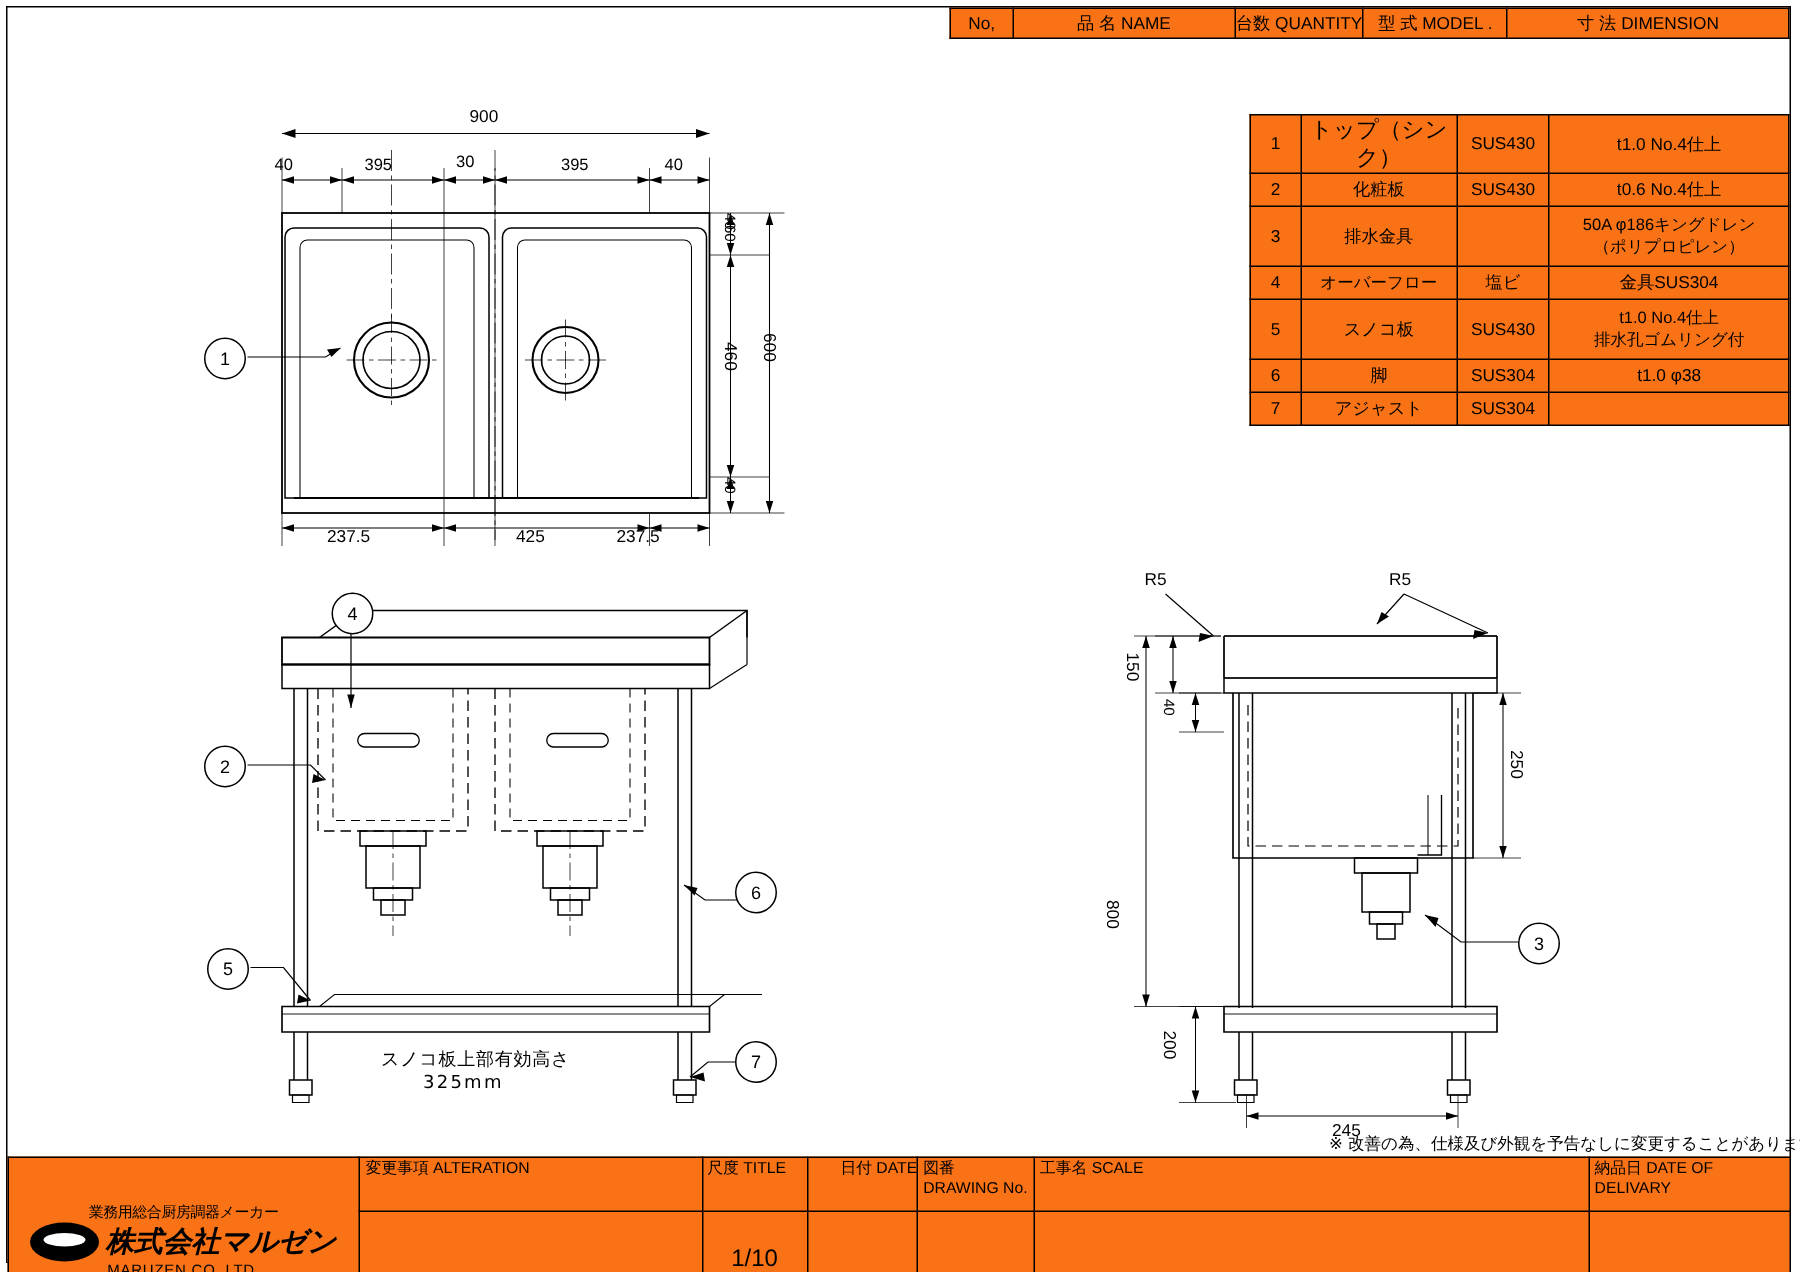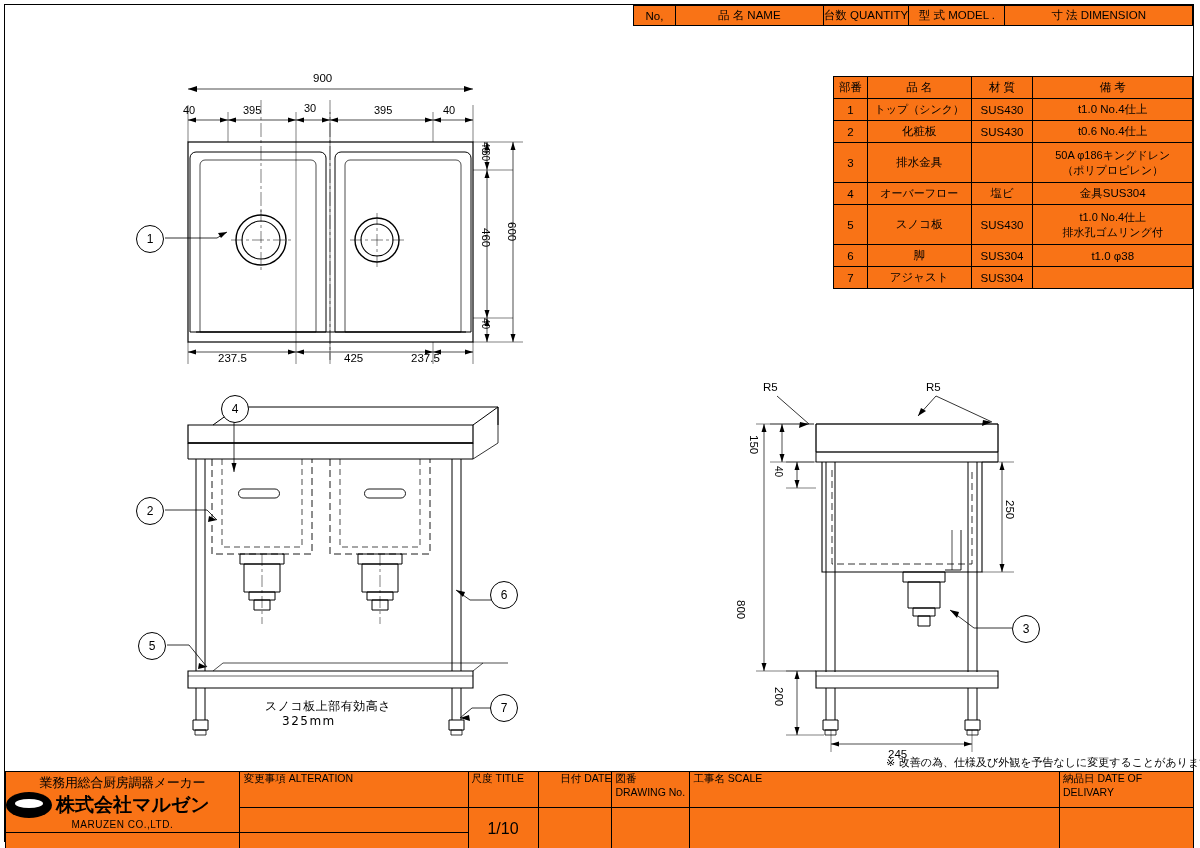--- a/index.html
+++ b/index.html
@@ -28,21 +28,21 @@
   .t{position:absolute;font-size:11.5px;white-space:nowrap;font-family:"Liberation Sans",sans-serif;}
   .t.jpf{font-family:"DejaVu Sans",sans-serif;}
   .vt{position:absolute;font-size:11.5px;white-space:nowrap;writing-mode:vertical-rl;text-orientation:mixed;}
 
   .circ{position:absolute;width:26px;height:26px;border:1.2px solid #000;border-radius:50%;
         display:flex;align-items:center;justify-content:center;font-size:12px;background:#fff;}
 
   svg{position:absolute;left:0;top:0;}
   .logo-oval{width:46px;height:26px;border-radius:50%;background:#000;position:relative;}
   .logo-oval:after{content:"";position:absolute;left:9px;top:7px;width:28px;height:9px;border-radius:50%;background:#fff;}
-  .logoWrap{display:flex;align-items:center;justify-content:flex-start;gap:4px;}
+  .logoWrap{display:flex;align-items:center;justify-content:center;gap:4px;font-style:italic;}
   .logoTxt{font-size:19px;font-weight:bold;font-family:"DejaVu Sans",sans-serif;}
 </style>
 </head>
 <body>
 
 <div id="sheet">
   <div class="frame"></div>
 
   <table class="tbl" id="hdr">
     <colgroup>
@@ -64,29 +64,23 @@
     </table>
 
   <table class="tbl" id="parts">
     <colgroup>
         <col style="width:34px">
         <col style="width:104px">
         <col style="width:62px">
         <col style="width:160px">
       </colgroup>
     <tbody>
-        <tr>
-      <td class="jp">部番</td>
-      <td class="jp">品  名</td>
-      <td class="jp">材  質</td>
-      <td class="jp">備   考</td>
-    </tr>
     <tr>
       <td>1</td>
-      <td class="jp" style="font-size:11px">トップ（シンク）</td>
+      <td class="jp" style="font-size:15px">トップ（シンク）</td>
       <td>SUS430</td>
       <td class="jp">t1.0 No.4仕上</td>
     </tr>
     <tr>
       <td>2</td>
       <td class="jp">化粧板</td>
       <td>SUS430</td>
       <td class="jp">t0.6 No.4仕上</td>
     </tr>
     <tr style="height:40px">
@@ -333,21 +327,21 @@
   <div class="vt" style="left:506px;top:222px;">600</div>
 
   <div class="circ" style="left:136px;top:225px;">1</div>
 
   <div class="circ" style="left:221px;top:395px;">4</div>
   <div class="circ" style="left:136px;top:497px;">2</div>
   <div class="circ" style="left:138px;top:632px;">5</div>
   <div class="circ" style="left:490px;top:581px;">6</div>
   <div class="circ" style="left:490px;top:694px;">7</div>
 
-  <div class="t jpf" style="left:265px;top:698px;font-size:12px;letter-spacing:0.5px">スノコ板上部有効高さ</div>
+  <div class="t jpf" style="left:254px;top:698px;font-size:12px;letter-spacing:0.5px">スノコ板上部有効高さ</div>
   <div class="t jpf" style="left:282px;top:714px;font-size:12px;letter-spacing:1.5px">325mm</div>
 
   <div class="t" style="left:763px;top:381px;">R5</div>
   <div class="t" style="left:926px;top:381px;">R5</div>
 
   <div class="vt" style="left:748px;top:435px;">150</div>
   <div class="vt" style="left:773px;top:466px;font-size:10px;">40</div>
   <div class="vt" style="left:1004px;top:500px;">250</div>
   <div class="vt" style="left:735px;top:600px;">800</div>
   <div class="vt" style="left:773px;top:687px;">200</div>
@@ -366,21 +360,21 @@
         <col style="width:78px">
         <col style="width:92px">
       <col style="width:78px">
         <col style="width:78px">
         <col style="width:122px">
         <col style="width:134px">
     </colgroup>
     <tbody>
         <tr style="height:36px">
       <td rowspan="2" style="padding:2px 0">
-        <div style="font-size:13px;letter-spacing:-0.3px;font-family:Liberation Sans, sans-serif;">業務用総合厨房調器メーカー</div>
+        <div style="font-size:10px;letter-spacing:-0.3px;font-family:Liberation Sans, sans-serif;margin-top:27px;">業務用総合厨房調器メーカー</div>
         <div class="logoWrap">
           <span class="logo-oval"></span>
           <span class="logoTxt">株式会社マルゼン</span>
         </div>
         <div style="font-size:10px;letter-spacing:0.5px;margin-top:1px">MARUZEN CO.,LTD.</div>
       </td>
       <td style="text-align:left;padding-left:4px;vertical-align:top;" class="jp">変更事項 ALTERATION</td>
       <td style="vertical-align:top;text-align:left;padding-left:3px" class="jp">尺度 TITLE</td>
       <td style="vertical-align:top;text-align:right;padding-left:3px" class="jp">日付 DATE</td>
       <td style="vertical-align:top;text-align:left;padding-left:3px" class="jp">図番 DRAWING No.</td>

